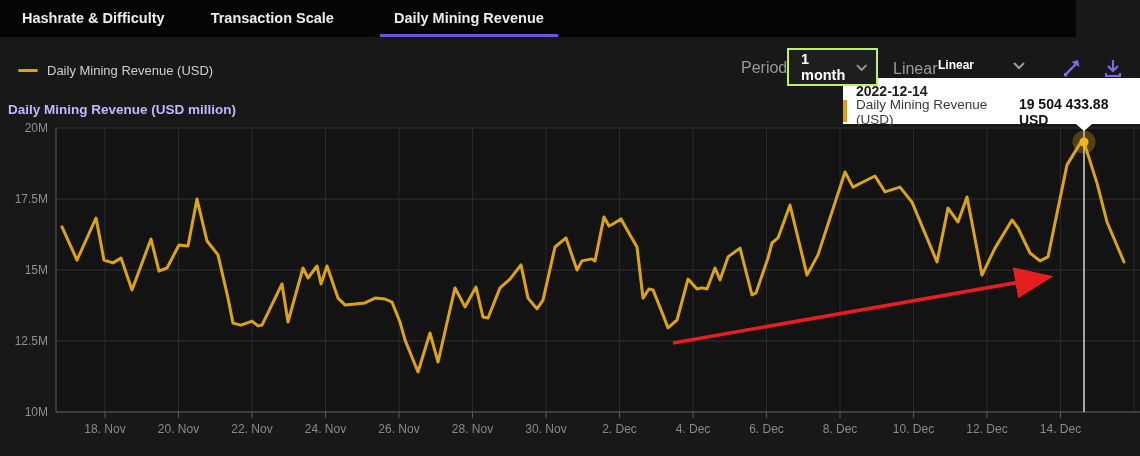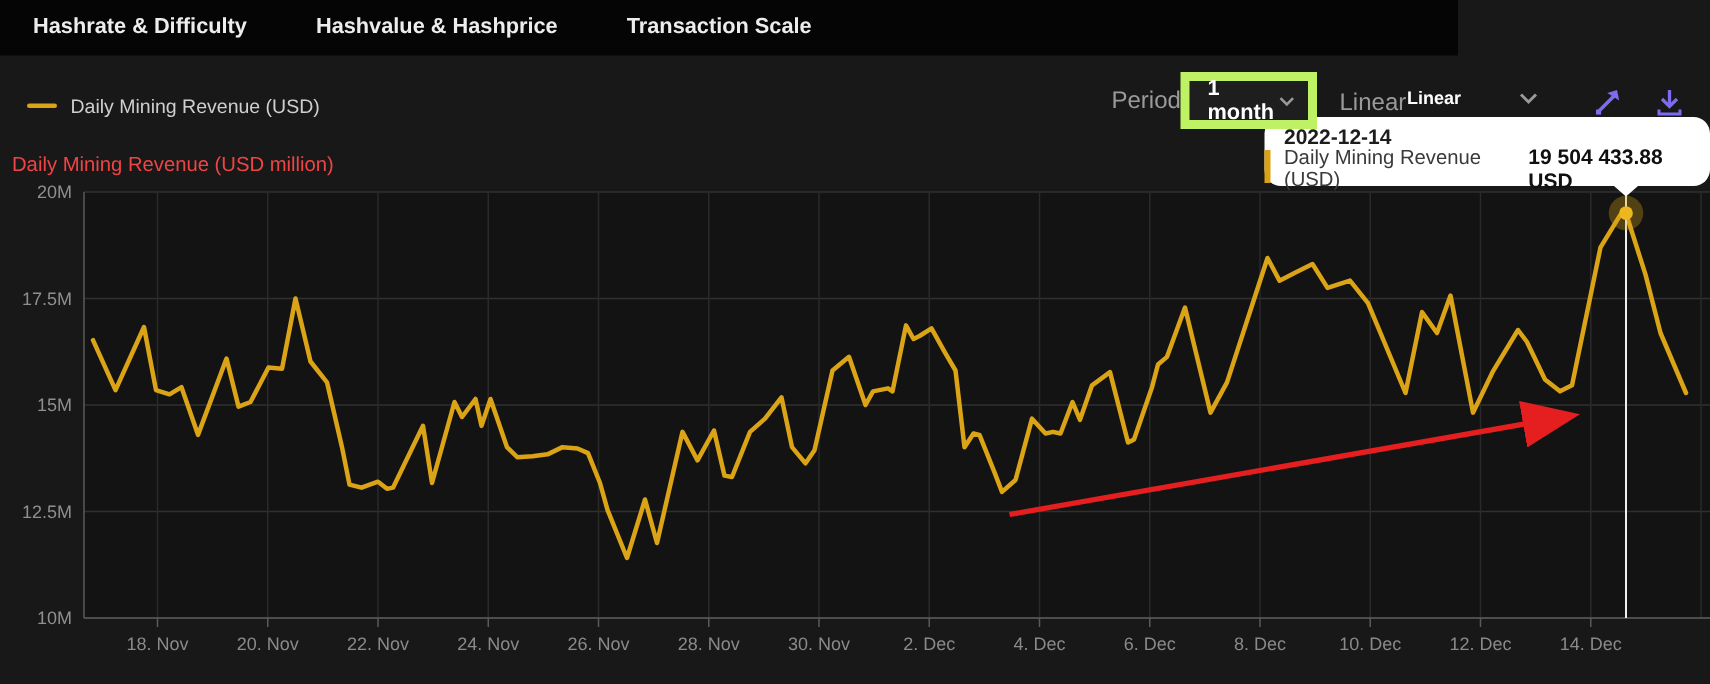--- a/index.html
+++ b/index.html
@@ -1,72 +1,72 @@
 <!DOCTYPE html>
 <html><head>
 <meta charset="utf-8">
 <style>
   * { margin:0; padding:0; box-sizing:border-box; }
   html,body { width:1140px; height:456px; overflow:hidden; }
   body { background:#181818; font-family:"Liberation Sans", sans-serif; }
   .page { position:relative; width:1140px; height:456px; background:#181818; }
 
   
-  .tabbar { position:absolute; top:0; left:0; width:972px; height:37px;
+  .tabbar { position:absolute; top:0; left:0; width:1076px; height:37px;
             background:#050505; display:flex; align-items:stretch; padding-left:22px; }
   .tab { display:flex; align-items:center; color:#ededed; font-size:14.5px; font-weight:bold;
          margin-right:46px; cursor:pointer; border-bottom:3px solid transparent; padding-top:2px; }
   .tab.active { padding-left:14px; padding-right:14px; border-bottom:3px solid #6457e2; }
 
   
   .legend { position:absolute; left:18px; top:63px; display:flex; align-items:center; gap:9px; cursor:pointer; }
   .legend-dash { width:20px; height:3px; border-radius:2px; background:#dba416; }
   .legend-label { color:#cfcfcf; font-size:13px; }
 
   
   .ctl-label { position:absolute; color:#9a9a9a; font-size:16px; }
   #period-label { left:741px; top:59px; }
   #scale-label  { left:893px; top:60px; }
   .dropdown-box { position:absolute; left:787px; top:48px; width:91px; height:38px;
-                  background:#1e1e1e; border:6px solid #bef264; display:flex; align-items:center;
+                  background:#1e1e1e; border:2px solid #bef264; display:flex; align-items:center;
                   justify-content:space-between; padding:0 8px 0 12px; z-index:30; cursor:pointer; }
   .dropdown-box .val { color:#ffffff; font-size:14.5px; font-weight:bold; }
   .scale-val { position:absolute; left:938px; top:58px; color:#ffffff; font-size:12px; font-weight:bold; cursor:pointer; }
   .scale-chevron { position:absolute; left:1012px; top:61px; cursor:pointer; }
   .icon-btn { position:absolute; width:24px; height:24px; top:56px; cursor:pointer; }
   #expand-btn { left:1060px; }
   #download-btn { left:1101px; }
 
   
-  .chart-title { position:absolute; left:8px; top:102px; color:#ef4444; font-size:13.5px; font-weight:normal; }
+  .chart-title { position:absolute; left:8px; top:102px; color:#c4b5fd; font-size:13.5px; font-weight:bold; }
 
   
   #chart { position:absolute; left:0; top:0; z-index:5; }
 
   
   .tooltip { position:absolute; left:843px; top:78px; width:297px; height:46px;
-             background:#ffffff; z-index:20;border-radius:11px; }
+             background:#ffffff; z-index:20; }
   .tooltip-date { padding:5px 0 0 13px; font-size:14px; font-weight:bold; color:#1d1d1d; }
   .tooltip-row { position:relative; margin-top:3px; height:20px; display:flex; align-items:center; }
   .tooltip-accent { position:absolute; left:0; top:-2px; width:4px; height:22px; background:#d9a215; }
   .tooltip-series { margin-left:13px; font-size:13.5px; color:#3a3a3a; }
   .tooltip-value { margin-left:auto; margin-right:5px; font-size:14px; font-weight:bold; color:#101010; }
   .tooltip-pointer { position:absolute; left:233px; top:46px; width:0; height:0;
                      border-left:8px solid transparent; border-right:8px solid transparent;
                      border-top:7px solid #ffffff; }
 </style>
 </head>
 <body>
 
 <div class="page">
 
   <nav class="tabbar">
     <div class="tab">Hashrate &amp; Difficulty</div>
-    <div class="tab">Hashvalue &amp; Hashprice</div>
     <div class="tab">Transaction Scale</div>
+    <div class="tab active">Daily Mining Revenue</div>
   </nav>
 
   <div class="legend">
     <span class="legend-dash"></span>
     <span class="legend-label">Daily Mining Revenue (USD)</span>
   </div>
 
   <span class="ctl-label" id="period-label">Period</span>
 
   <div class="dropdown-box">

